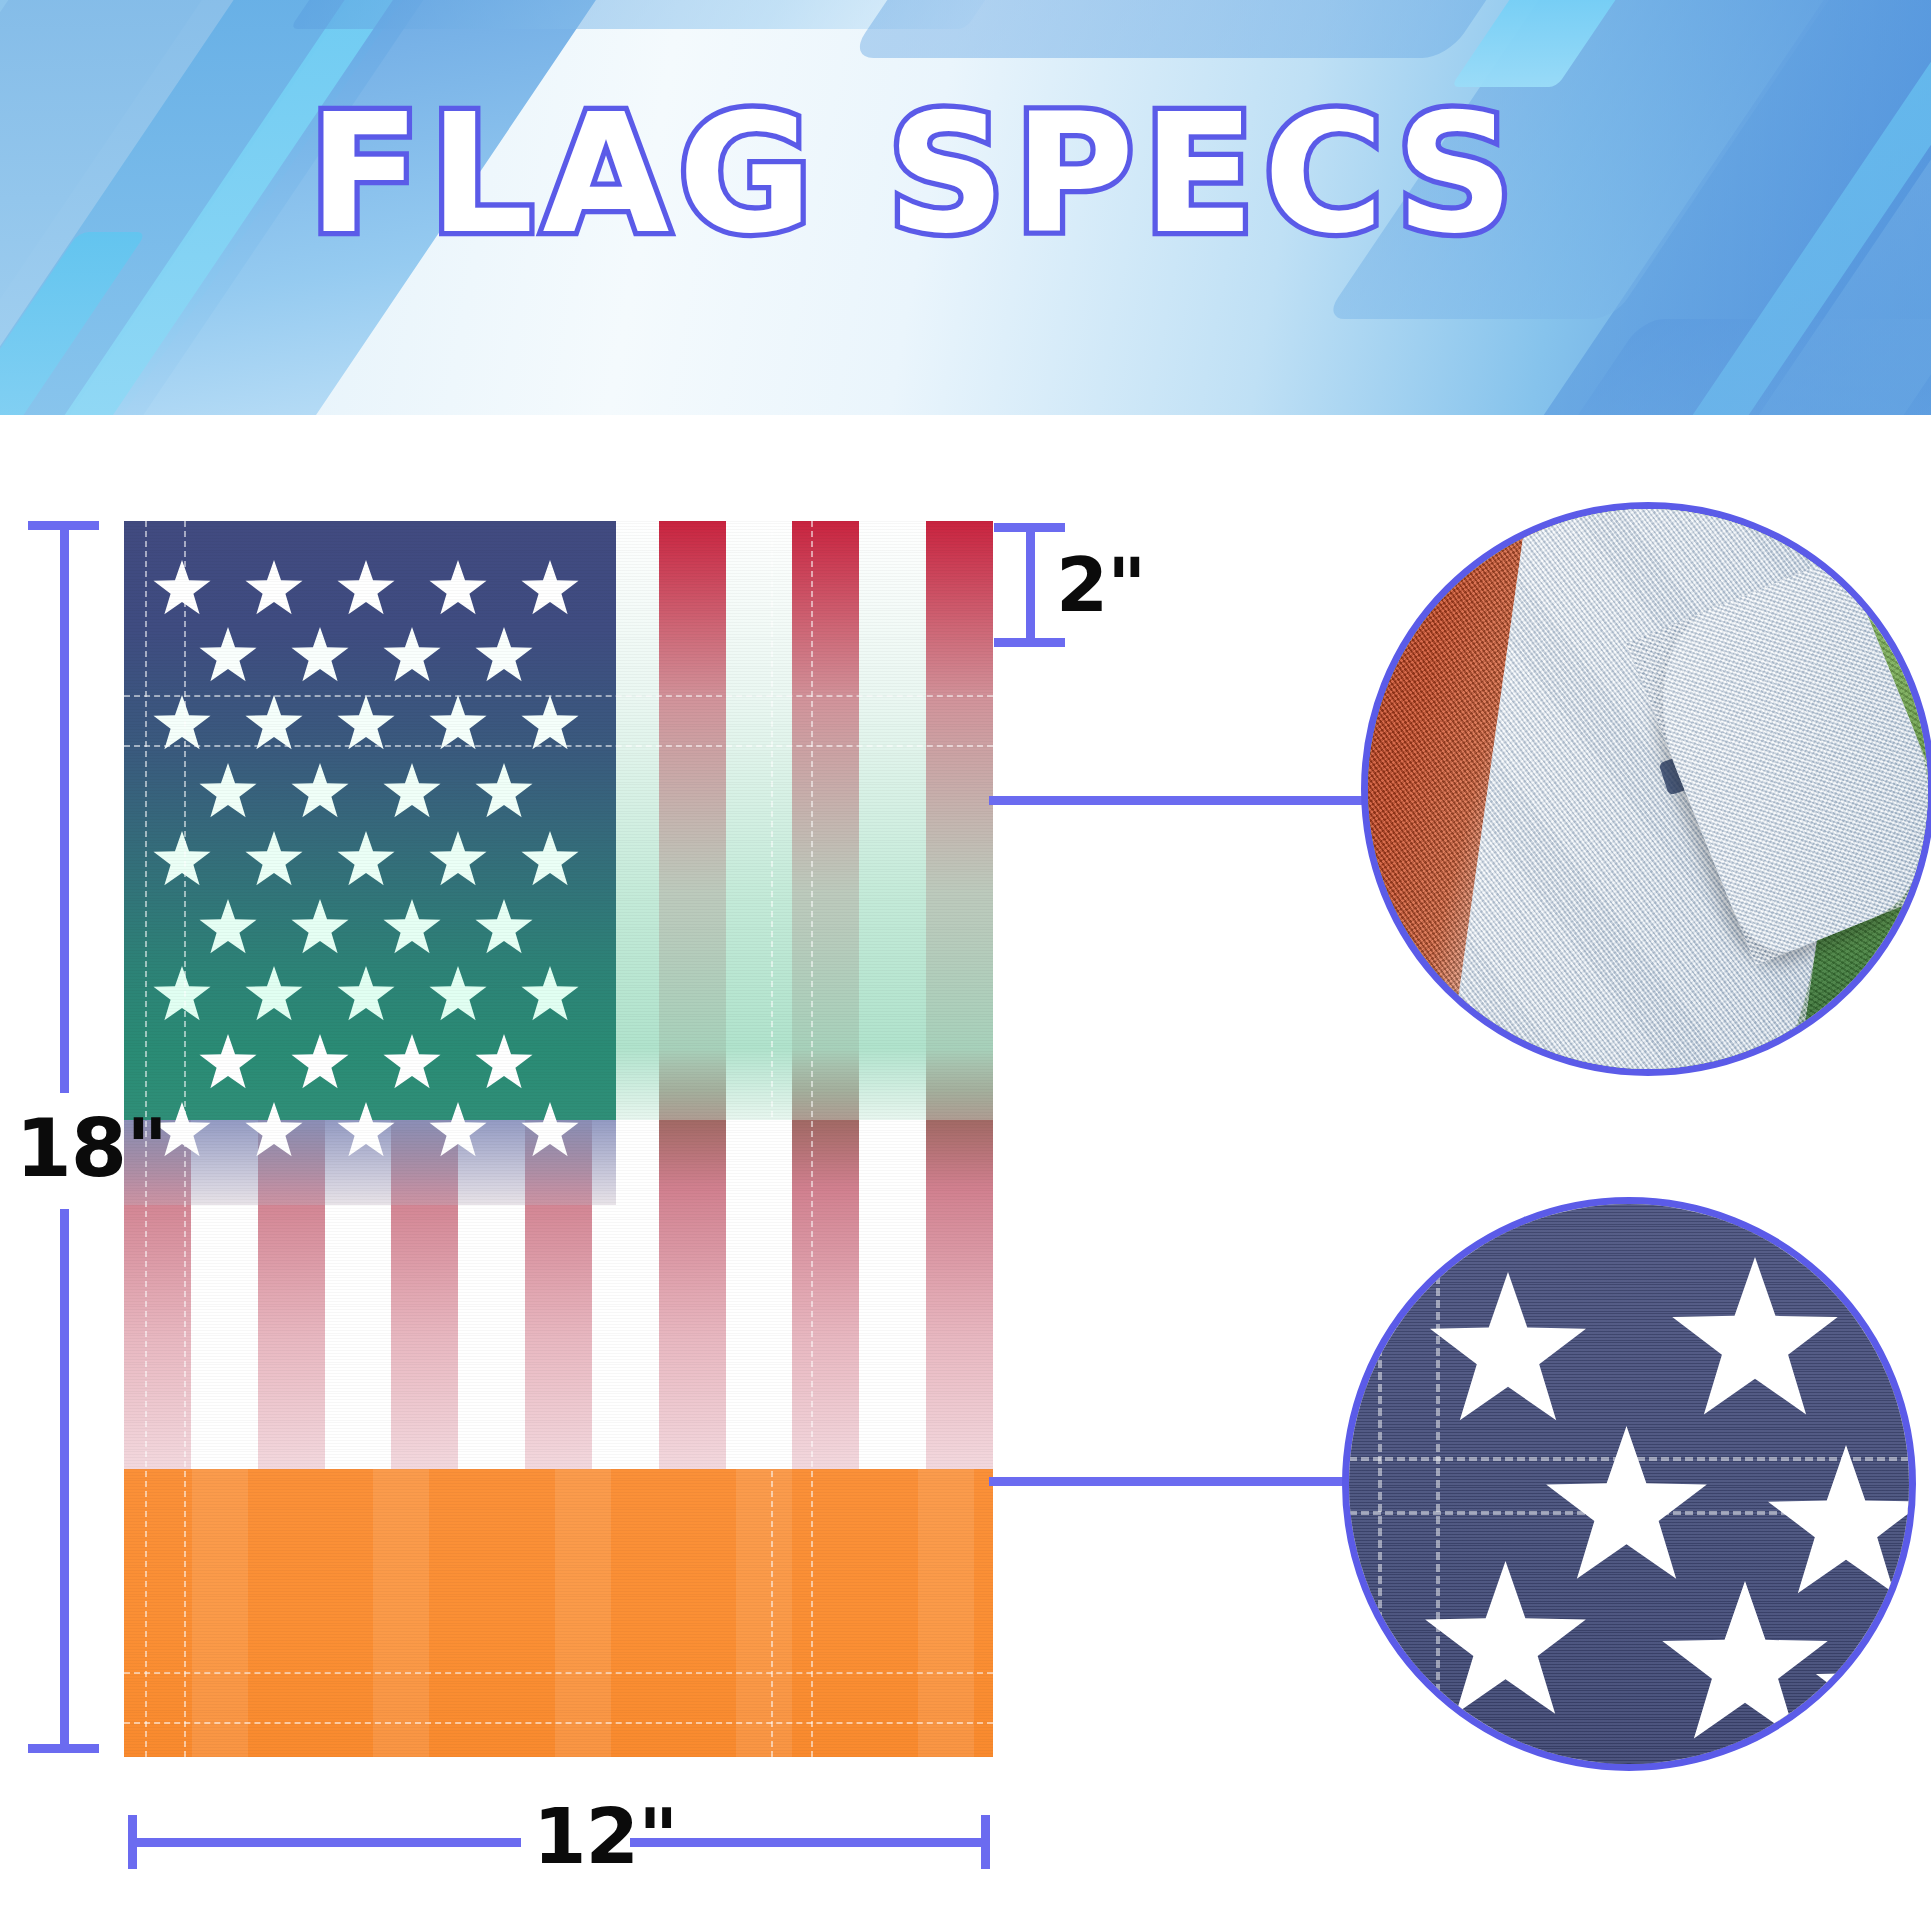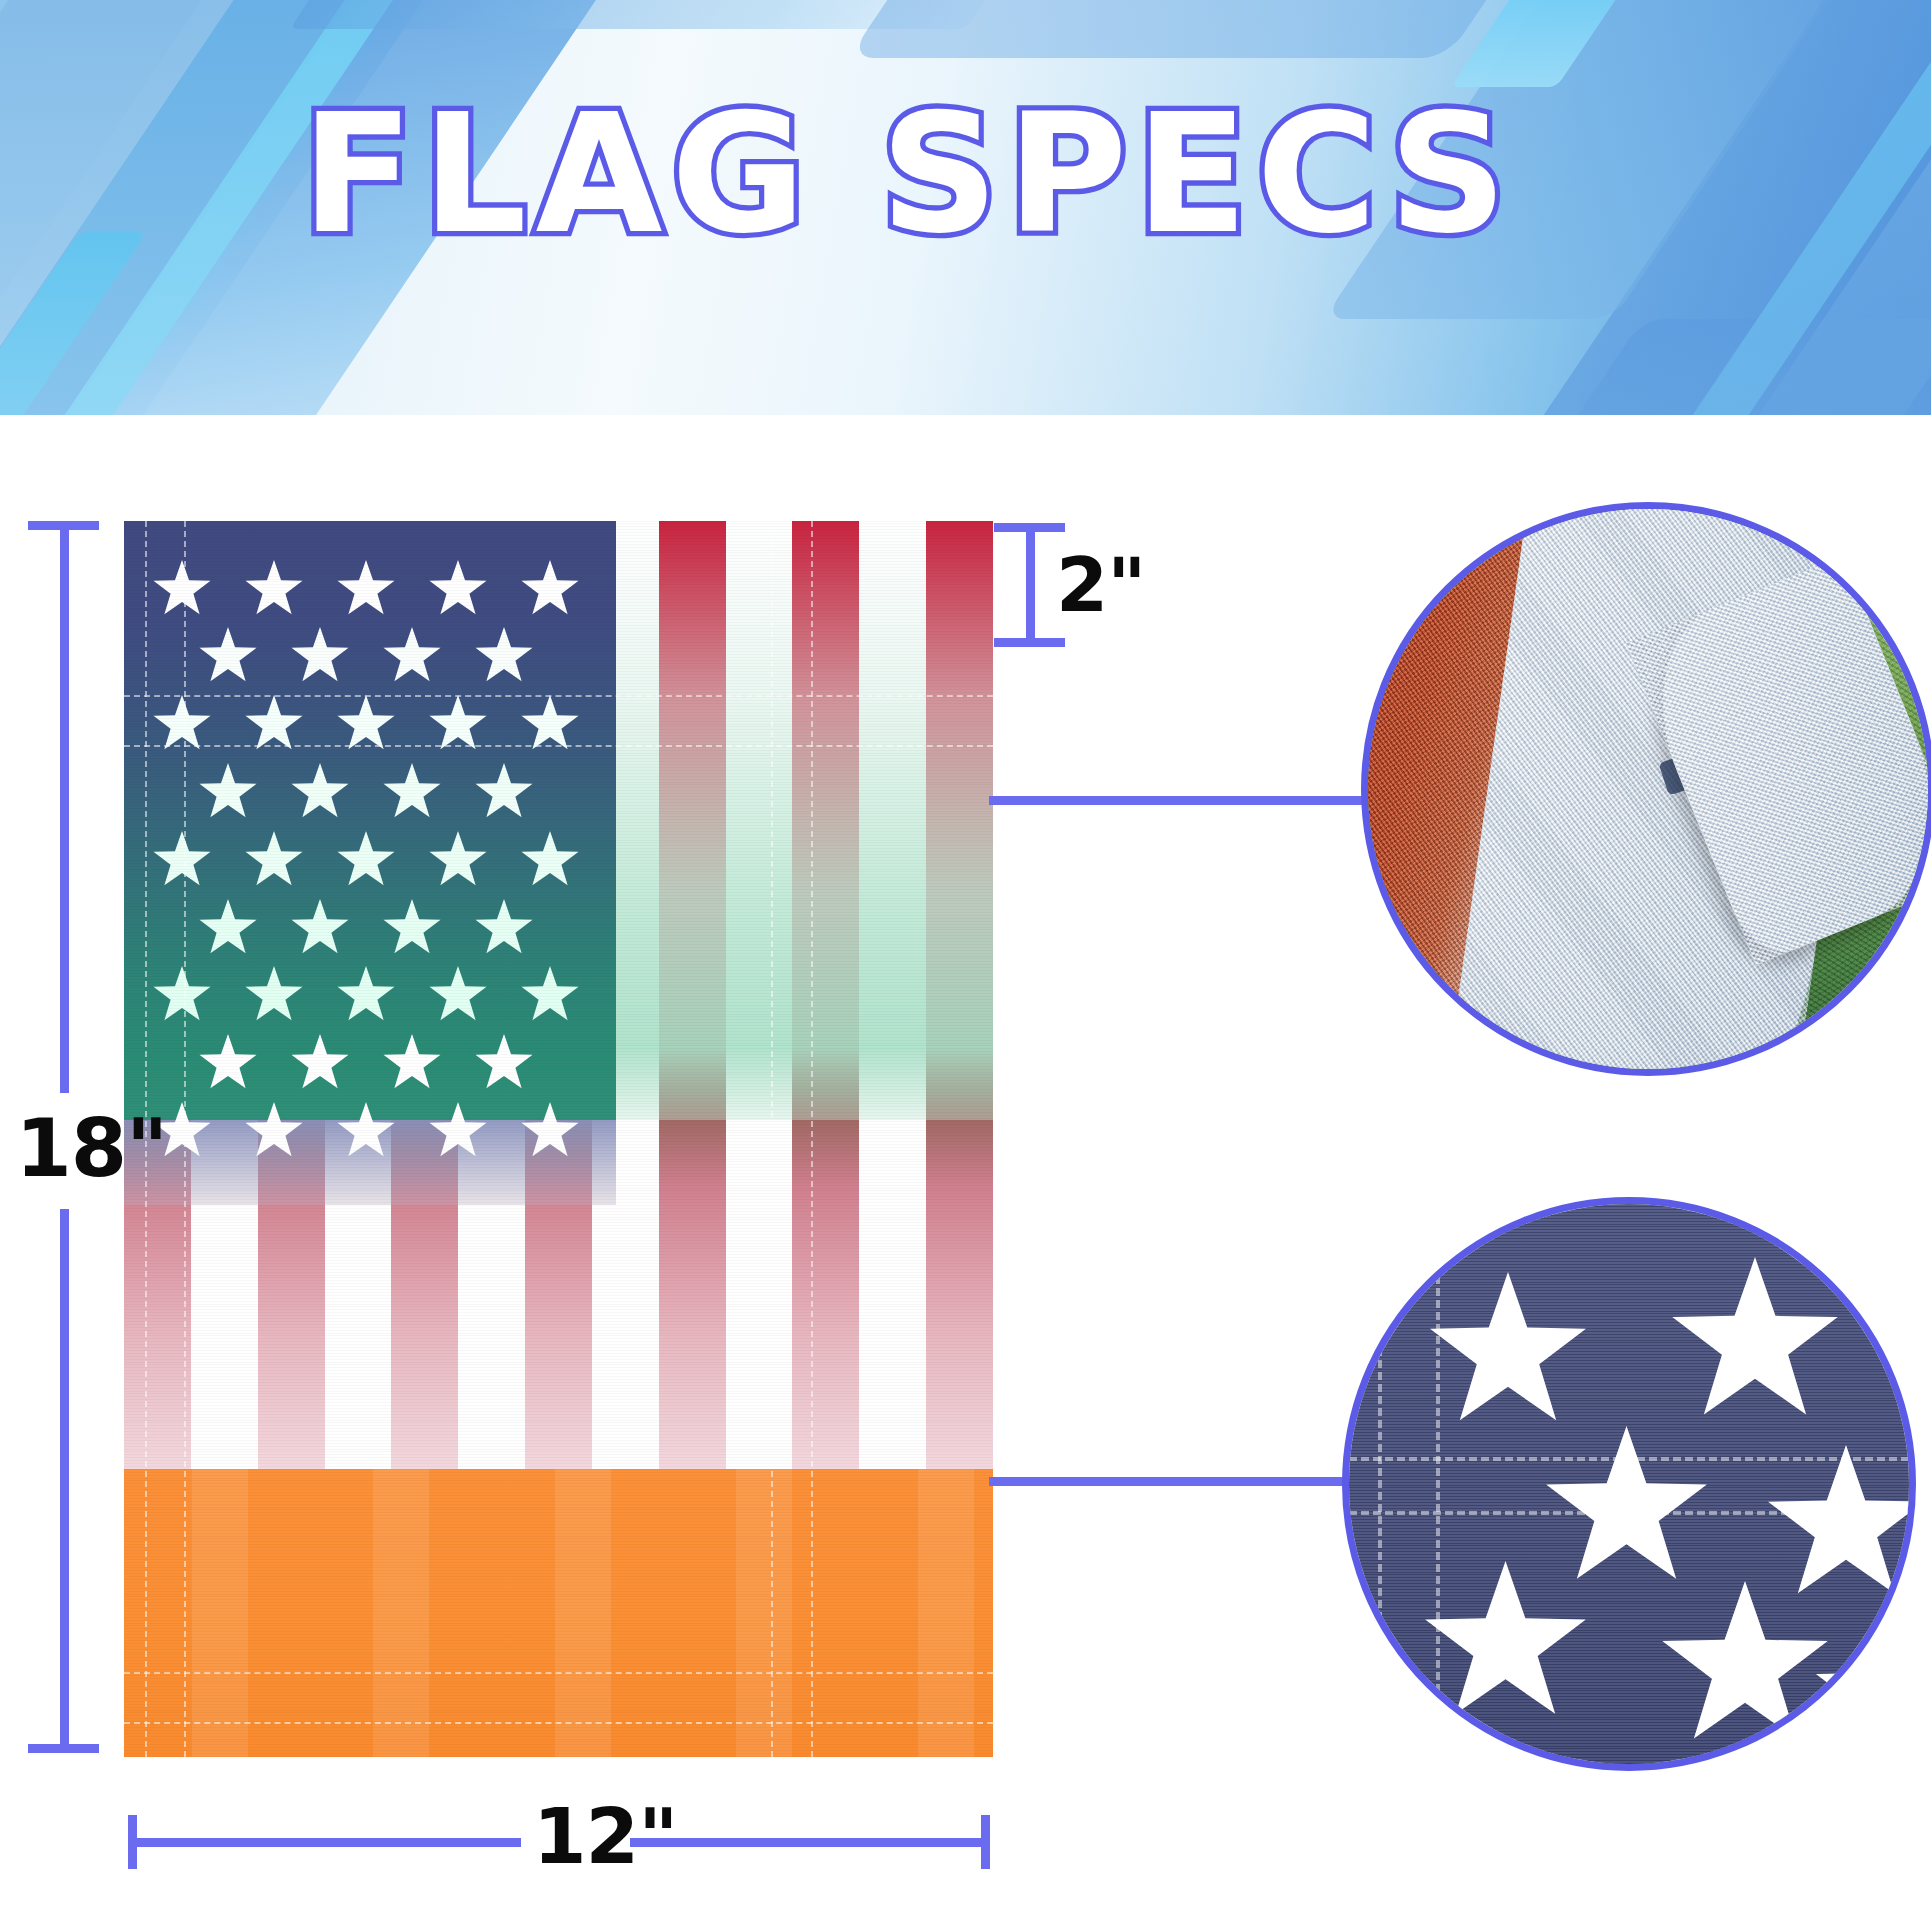--- a/index.html
+++ b/index.html
@@ -60,21 +60,21 @@
     background:linear-gradient(180deg,#57c4f4,#9adcf8);
     transform:skewX(-34deg);opacity:.95;border-radius:7.7px;}
   .hdr-R6{right:386px;top:-232px;width:599px;height:290px;
     background:linear-gradient(180deg,#5e9ee1,#6aa9e4);
     transform:skewX(-34deg);opacity:.45;border-radius:25px;}
   .hdr-R7{right:-58px;top:319px;width:444px;height:290px;
     background:linear-gradient(160deg,#5796dd,#86c1ec);
     transform:skewX(-34deg);opacity:.45;border-radius:21px;}
 
   .hdr-title{
-    position:absolute;left:0;top:93px;width:1817px;
+    position:absolute;left:7px;top:93px;width:1817px;
     text-align:center;
     font-size:164px;font-weight:900;letter-spacing:8.7px;
     font-family:"DejaVu Sans", sans-serif;
     color:#ffffff;
     -webkit-text-stroke:10.6px #5b5be8;
     paint-order:stroke fill;
     line-height:1;
     text-shadow:0 0 1.9px rgba(91,91,232,.4);
   }
 

